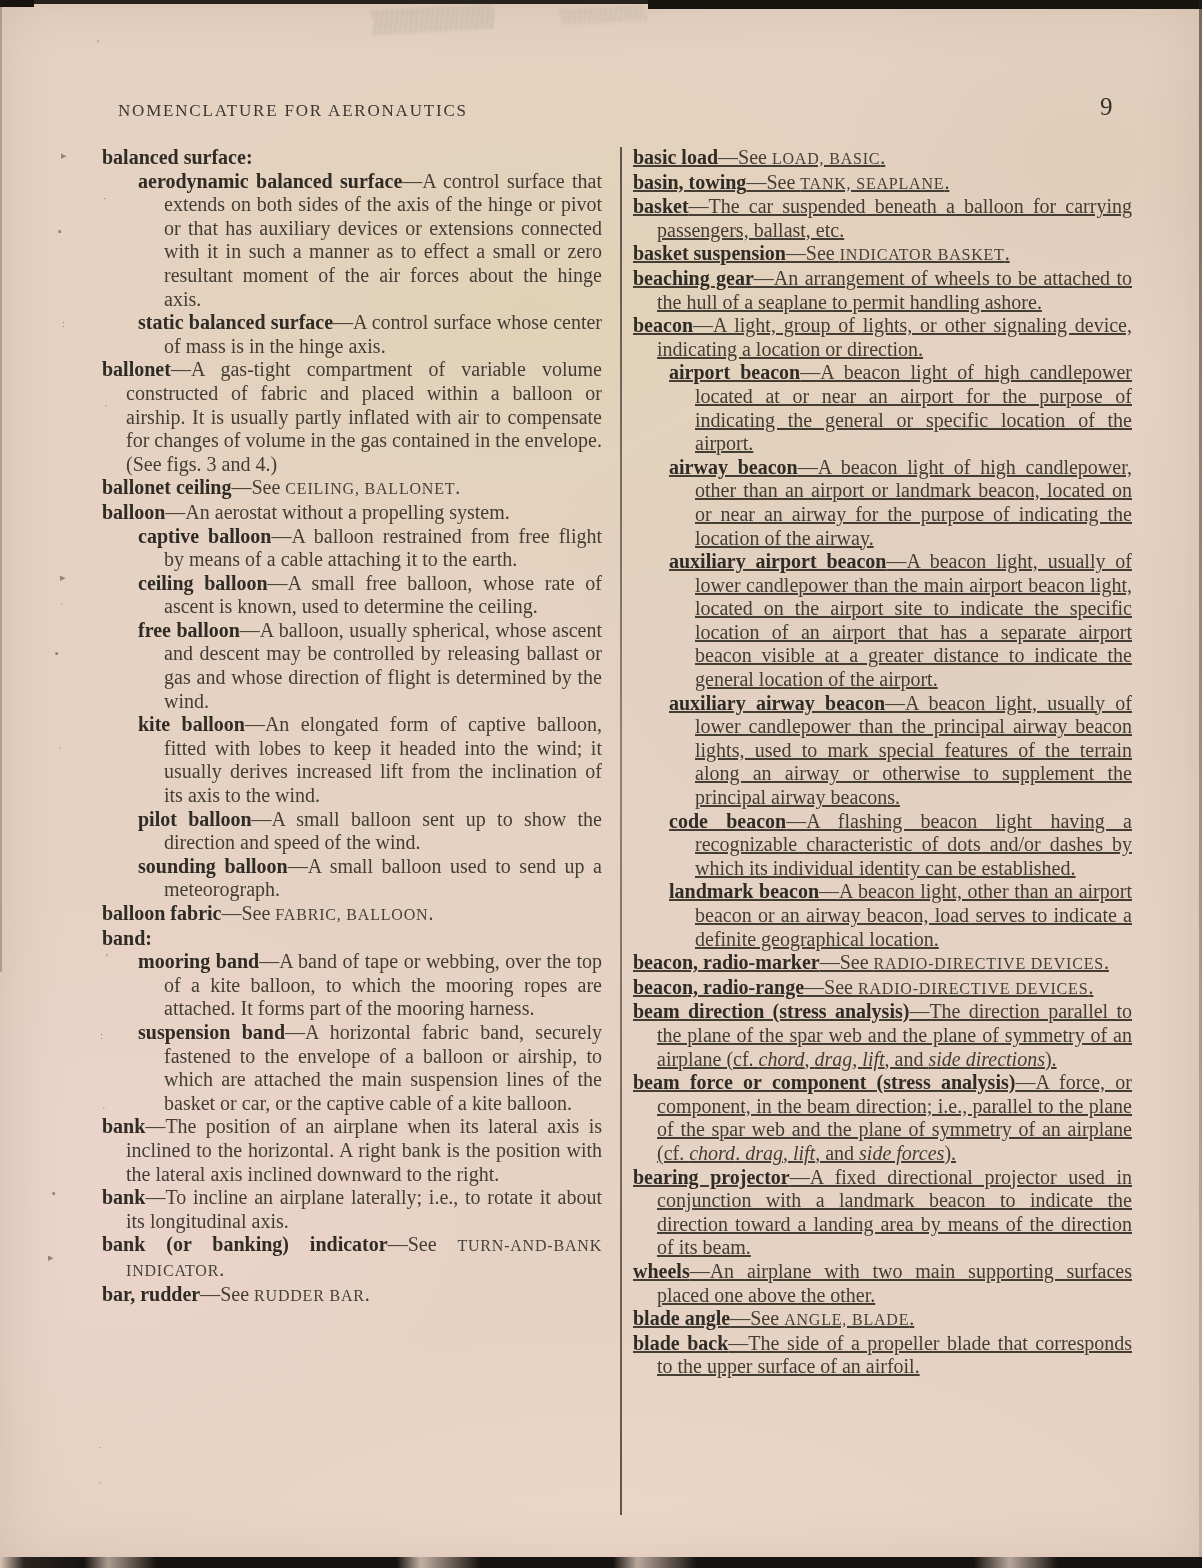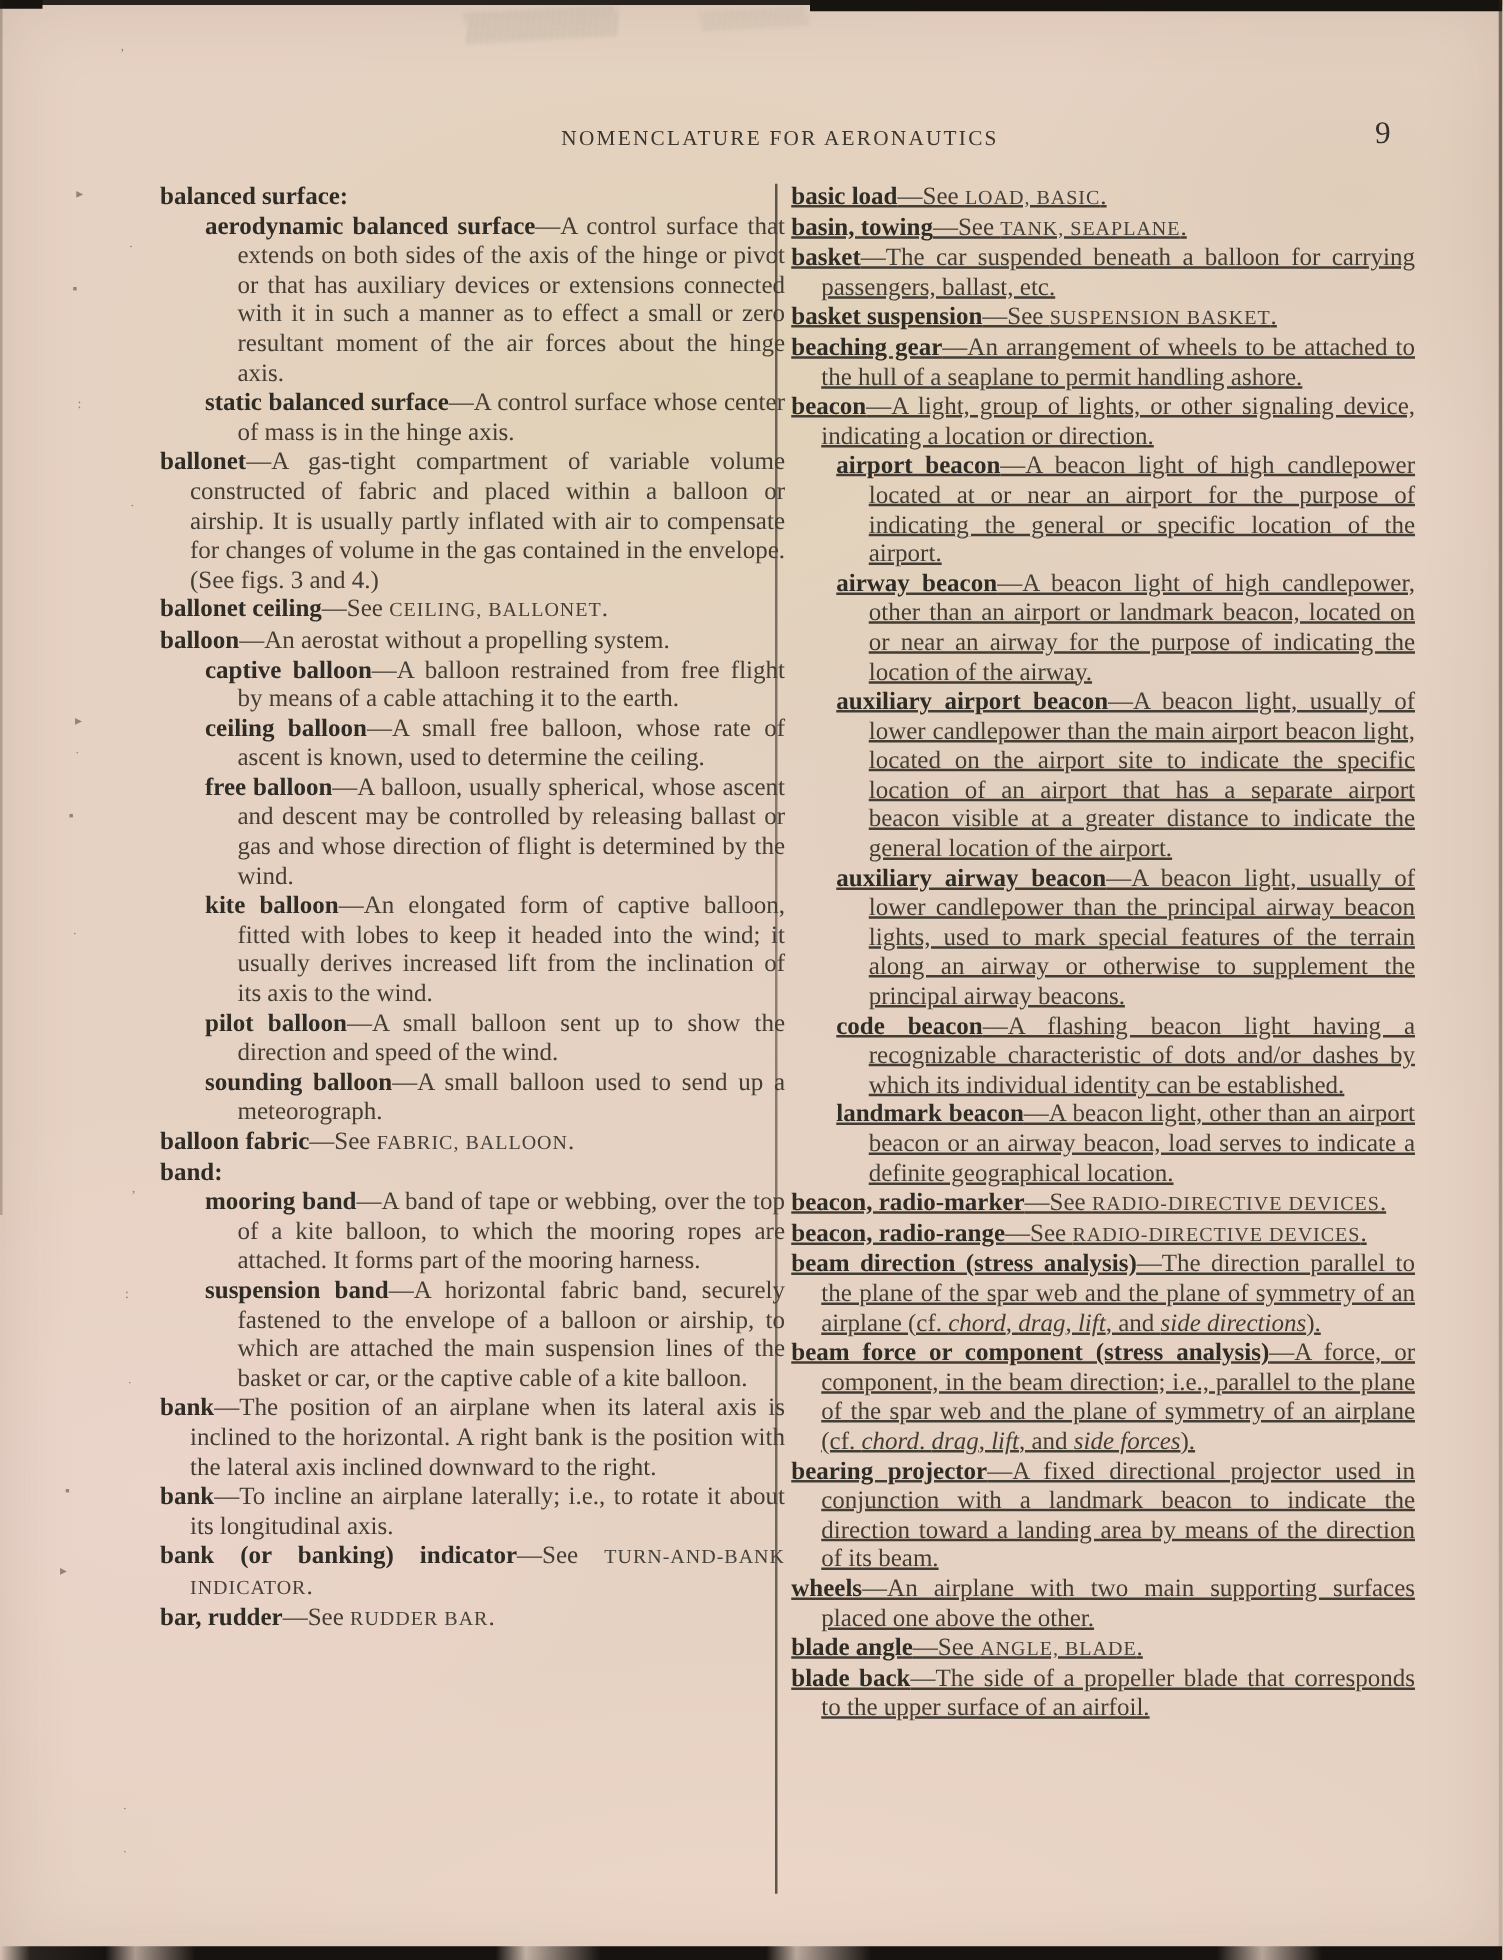--- a/index.html
+++ b/index.html
@@ -30,29 +30,29 @@
   .edge-right{position:absolute;top:0;right:0;width:3px;height:100%;
     background:linear-gradient(180deg,rgba(40,30,25,.55),rgba(40,30,25,.12));}
   .edge-left{position:absolute;top:0;left:0;width:2px;height:62%;background:rgba(40,30,25,.25);}
   .smudge{position:absolute;filter:blur(1.6px);transform:rotate(-3deg);
     background:repeating-linear-gradient(100deg,rgba(88,96,82,.55) 0 2px,transparent 2px 5px);}
   .smudge.s1{left:372px;top:7px;width:122px;height:25px;opacity:.42;}
   .smudge.s2{left:560px;top:7px;width:86px;height:16px;opacity:.30;}
   .scan-mark{position:absolute;color:#4a443c;opacity:.55;font-size:11px;line-height:1;}
   
   .running-header{position:absolute;top:101px;left:118px;width:1012px;
-    text-align:center;font-size:17px;letter-spacing:1.8px;color:#3b362f;}
+    font-size:17px;letter-spacing:1.8px;color:#3b362f;}
   .page-number{position:absolute;top:93px;left:1100px;font-size:25px;color:#33302a;}
   
   .divider{position:absolute;left:620px;top:147px;width:2px;height:1368px;
     background:linear-gradient(180deg,rgba(70,62,53,.85) 0%,rgba(70,62,53,.55) 45%,rgba(70,62,53,.85) 100%);}
   
   .col{position:absolute;top:146px;width:500px;font-size:20px;line-height:23.6px;
     color:#433d34;text-align:justify;}
-  .col.left{left:128px;}
+  .col.left{left:102px;}
   .col.right{left:633px;width:499px;text-decoration:underline;}
   .entry{margin:0;}
   .entry.e0{padding-left:24px;text-indent:-24px;}
   .entry.e1{padding-left:62px;text-indent:-26px;}
   .term{font-weight:bold;color:#2f2b25;}
   .sc{font-size:0.8em;letter-spacing:0.05em;color:#46413a;}
   .it{font-style:italic;}
 </style>
 </head>
 <body>
@@ -111,21 +111,21 @@
       <div class="entry e1"><span class="term">suspension band</span><span>—A horizontal fabric band, securely fastened to the envelope of a balloon or airship, to which are attached the main suspension lines of the basket or car, or the captive cable of a kite balloon.</span></div>
       <div class="entry e0"><span class="term">bank</span><span>—The position of an airplane when its lateral axis is inclined to the horizontal. A right bank is the position with the lateral axis inclined downward to the right.</span></div>
       <div class="entry e0"><span class="term">bank</span><span>—To incline an airplane laterally; i.e., to rotate it about its longitudinal axis.</span></div>
       <div class="entry e0"><span class="term">bank (or banking) indicator</span><span>—See </span><span class="sc">TURN-AND-BANK INDICATOR</span><span>.</span></div>
       <div class="entry e0"><span class="term">bar, rudder</span><span>—See </span><span class="sc">RUDDER BAR</span><span>.</span></div>
     </div>
   <div class="col right">
       <div class="entry e0"><span class="term">basic load</span><span>—See </span><span class="sc">LOAD, BASIC</span><span>.</span></div>
       <div class="entry e0"><span class="term">basin, towing</span><span>—See </span><span class="sc">TANK, SEAPLANE</span><span>.</span></div>
       <div class="entry e0"><span class="term">basket</span><span>—The car suspended beneath a balloon for carrying passengers, ballast, etc.</span></div>
-      <div class="entry e0"><span class="term">basket suspension</span><span>—See </span><span class="sc">SUSPENSION BASKET</span><span>.</span></div>
+      <div class="entry e0"><span class="term">basket suspension</span><span>—See </span><span class="sc">INDICATOR BASKET</span><span>.</span></div>
       <div class="entry e0"><span class="term">beaching gear</span><span>—An arrangement of wheels to be attached to the hull of a seaplane to permit handling ashore.</span></div>
       <div class="entry e0"><span class="term">beacon</span><span>—A light, group of lights, or other signaling device, indicating a location or direction.</span></div>
       <div class="entry e1"><span class="term">airport beacon</span><span>—A beacon light of high candlepower located at or near an airport for the purpose of indicating the general or specific location of the airport.</span></div>
       <div class="entry e1"><span class="term">airway beacon</span><span>—A beacon light of high candlepower, other than an airport or landmark beacon, located on or near an airway for the purpose of indicating the location of the airway.</span></div>
       <div class="entry e1"><span class="term">auxiliary airport beacon</span><span>—A beacon light, usually of lower candlepower than the main airport beacon light, located on the airport site to indicate the specific location of an airport that has a separate airport beacon visible at a greater distance to indicate the general location of the airport.</span></div>
       <div class="entry e1"><span class="term">auxiliary airway beacon</span><span>—A beacon light, usually of lower candlepower than the principal airway beacon lights, used to mark special features of the terrain along an airway or otherwise to supplement the principal airway beacons.</span></div>
       <div class="entry e1"><span class="term">code beacon</span><span>—A flashing beacon light having a recognizable characteristic of dots and/or dashes by which its individual identity can be established.</span></div>
       <div class="entry e1"><span class="term">landmark beacon</span><span>—A beacon light, other than an airport beacon or an airway beacon, load serves to indicate a definite geographical location.</span></div>
       <div class="entry e0"><span class="term">beacon, radio-marker</span><span>—See </span><span class="sc">RADIO-DIRECTIVE DEVICES</span><span>.</span></div>
       <div class="entry e0"><span class="term">beacon, radio-range</span><span>—See </span><span class="sc">RADIO-DIRECTIVE DEVICES</span><span>.</span></div>

